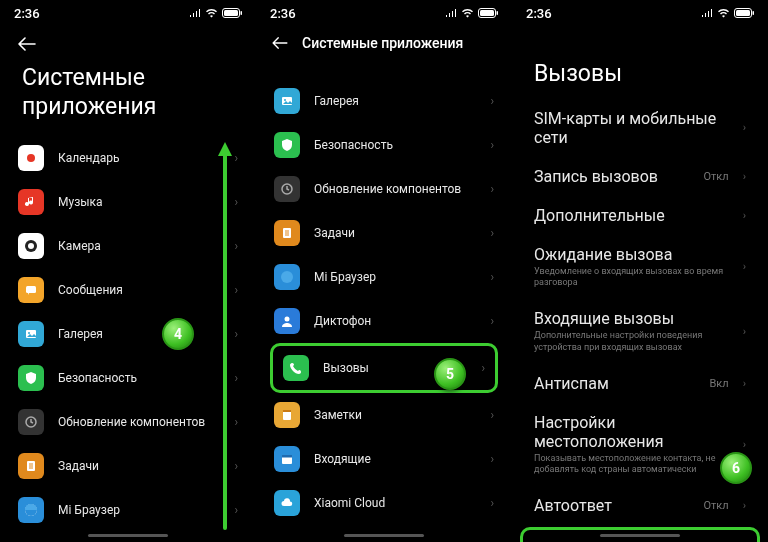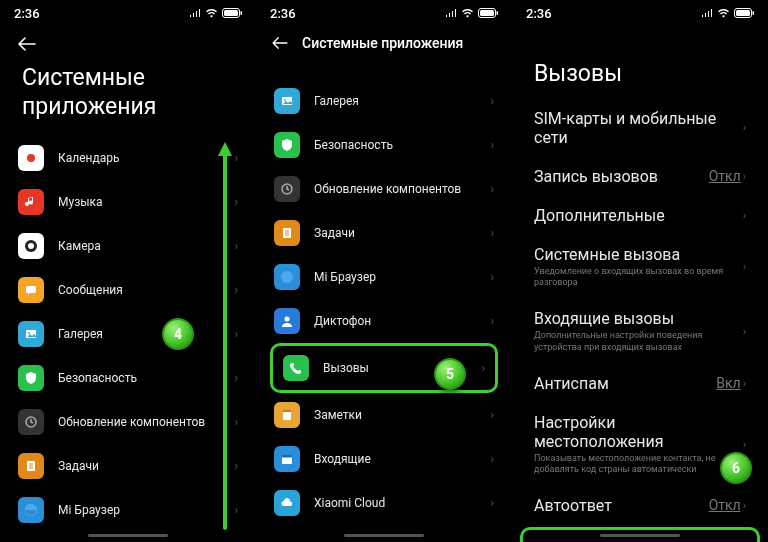--- a/index.html
+++ b/index.html
@@ -94,21 +94,21 @@
   
   .setting-item {
     padding: 10px 22px;
     display: flex;
     align-items: flex-start;
     position: relative;
   }
   .setting-item .txt { flex: 1; }
   .setting-item .lbl { font-size: 16px; color: #e8e8e8; }
   .setting-item .sub { font-size: 9px; color: #777; margin-top: 2px; line-height: 1.3; }
-  .setting-item .val { font-size: 14px; color: #777; margin-right: 2px; align-self: center; text-decoration: underline; }
+  .setting-item .val { font-size: 11px; color: #777; margin-right: 14px; align-self: center; }
   .setting-item .chv { color: #555; font-size: 11px; align-self: center; }
   .highlight-box {
     border: 3px solid #3dcd31;
     border-radius: 10px;
     margin: 0 6px;
     padding: 6px 4px;
   }
   .highlight-box .item { padding: 3px 6px; }
   .marker {
     position: absolute;
@@ -425,21 +425,21 @@
     <span class="chv">›</span>
   </div>
   <div class="setting-item">
     <div class="txt">
         <div class="lbl">Дополнительные</div>
       </div>
     <span class="chv">›</span>
   </div>
   <div class="setting-item">
     <div class="txt">
-      <div class="lbl">Системные вызова</div>
+      <div class="lbl">Ожидание вызова</div>
       <div class="sub">Уведомление о входящих вызовах во время разговора</div>
     </div>
     <span class="chv">›</span>
   </div>
   <div class="setting-item">
     <div class="txt">
       <div class="lbl">Входящие вызовы</div>
       <div class="sub">Дополнительные настройки поведения устройства при входящих вызовах</div>
     </div>
     <span class="chv">›</span>

